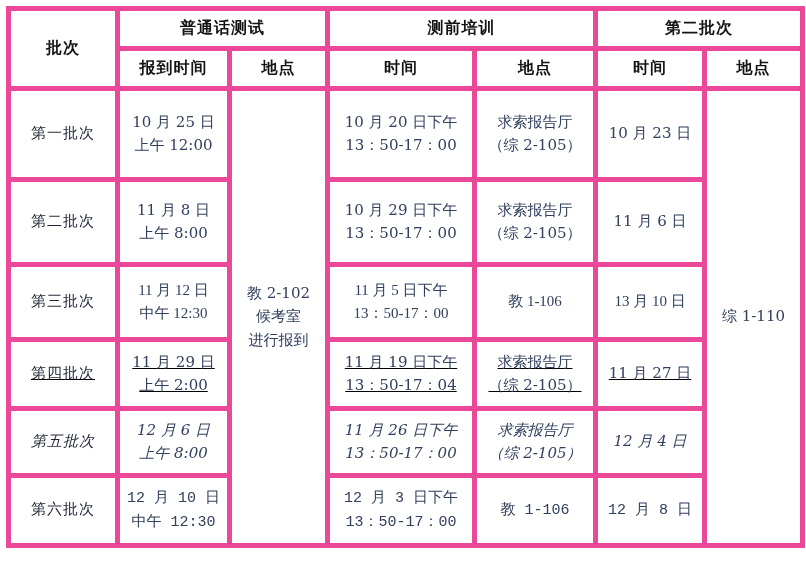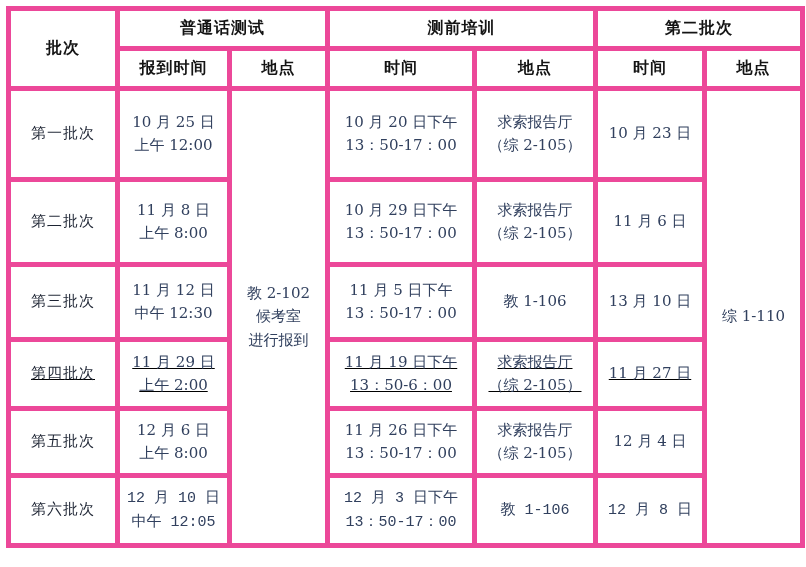--- a/index.html
+++ b/index.html
@@ -48,23 +48,23 @@
     color: #31405e;
     line-height: 1.55;
   }
   td.batch-cell {
     color: #1d2433;
     letter-spacing: 1px;
   }
   tr.hrow    { height: 40px; }
   tr.r1      { height: 91px; }
   tr.r2      { height: 85px; }
-  tr.r3      { height: 75px; }
+  tr.r3      { height: 75px; font-family: Liberation Serif, serif; }
   tr.r4      { height: 69px; text-decoration: underline; }
-  tr.r5      { height: 67px; }
+  tr.r5      { height: 67px; font-style: italic; }
   tr.r6      { height: 70px; font-family: Liberation Mono, monospace; }
 </style>
 </head>
 <body>
 
 <div class="table-wrap">
   <table class="schedule">
     <colgroup>
       <col class="c-batch">
         <col class="c-checkin">
@@ -122,39 +122,39 @@
         <td>11 月 5 日下午
 13：50-17：00</td>
         <td>教 1-106</td>
         <td>13 月 10 日</td>
       </tr>
       <tr class="r4">
         <td class="batch-cell">第四批次</td>
         <td>11 月 29 日
 上午 2:00</td>
         <td>11 月 19 日下午
-13：50-6：00</td>
+13：50-17：04</td>
         <td>求索报告厅
 （综 2-105）</td>
         <td>11 月 27 日</td>
       </tr>
       <tr class="r5">
         <td class="batch-cell">第五批次</td>
         <td>12 月 6 日
 上午 8:00</td>
         <td>11 月 26 日下午
 13：50-17：00</td>
         <td>求索报告厅
 （综 2-105）</td>
         <td>12 月 4 日</td>
       </tr>
       <tr class="r6">
         <td class="batch-cell">第六批次</td>
         <td>12 月 10 日
-中午 12:05</td>
+中午 12:30</td>
         <td>12 月 3 日下午
 13：50-17：00</td>
         <td>教 1-106</td>
         <td>12 月 8 日</td>
       </tr>
     </tbody>
   </table>
 </div>
 
 </body></html>

